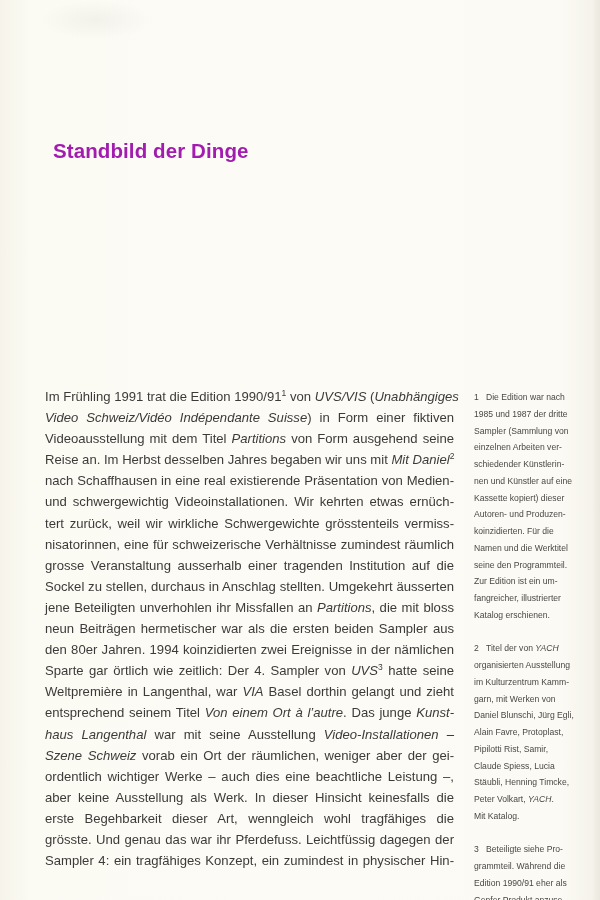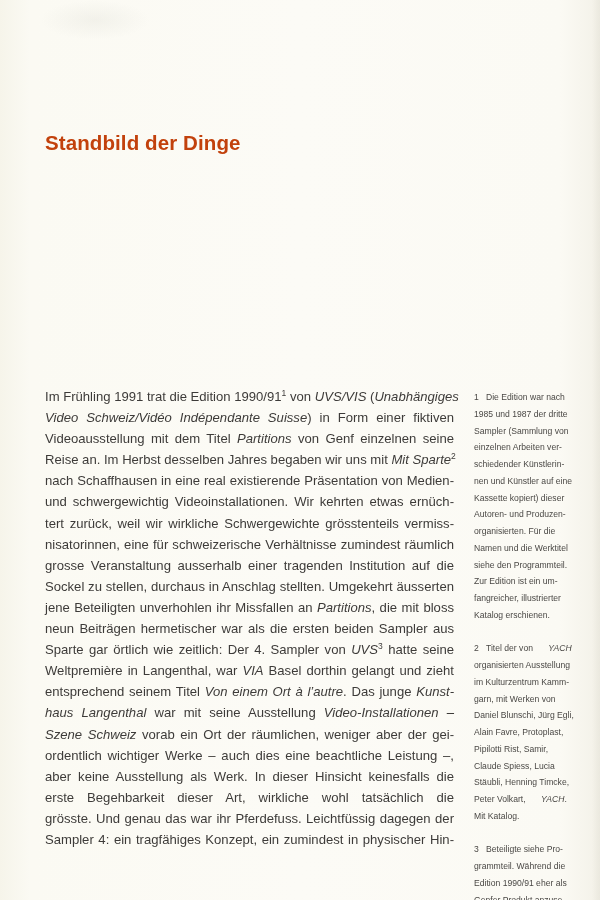--- a/index.html
+++ b/index.html
@@ -26,23 +26,23 @@
       left: 40px; top: 0px;
       width: 110px; height: 40px;
       background: radial-gradient(ellipse at center, rgba(200,200,190,0.18), rgba(255,255,255,0) 70%);
     }
     .title {
       position: absolute;
       left: 45px;
       top: 131px;
       font-size: 20.5px;
       font-weight: bold;
-      color: #c2410c;
+      color: #a21caf;
       letter-spacing: 0.1px;
-      margin: 0;
+      margin: 8px;
     }
     .body-text {
       position: absolute;
       left: 45px;
       top: 386px;
       width: 409px;
       font-size: 13.1px;
       line-height: 21.1px;
       text-align: justify;
       color: #3d3b39;
@@ -74,75 +74,76 @@
       margin-bottom: 16.75px;
     }
     .note .nline {
       display: block;
       white-space: nowrap;
     }
     .note .num {
       display: inline-block;
       width: 12px;
     }
-    .note em { font-style: italic; margin-left: 13px; }
+    .note em { font-style: italic; }
     .right-edge {
       position: absolute;
       right: 0; top: 0;
       width: 8px; height: 900px;
       background: linear-gradient(90deg, rgba(255,255,255,0), rgba(225,222,210,0.45));
     }
   </style>
 </head>
 <body>
 
 <div class="page-shade"></div>
 <div class="ghost-top"></div>
 <div class="right-edge"></div>
 
 <h1 class="title">Standbild der Dinge</h1>
 
 <div class="body-text" id="body-text">
     <span class="line"><span>Im Frühling 1991 trat die Edition 1990/91</span><sup>1</sup><span> von </span><em>UVS/VIS</em><span> (</span><em>Unabhängiges</em></span>
     <span class="line"><em>Video Schweiz/Vidéo Indépendante Suisse</em><span>) in Form einer fiktiven</span></span>
-    <span class="line"><span>Videoausstellung mit dem Titel </span><em>Partitions</em><span> von Genf einzelnen seine</span></span>
-    <span class="line"><span>Reise an. Im Herbst desselben Jahres begaben wir uns mit </span><em>Mit Sparte</em><sup>2</sup></span>
+    <span class="line"><span>Videoausstellung mit dem Titel </span><em>Partitions</em><span> von Form ausgehend seine</span></span>
+    <span class="line"><span>Reise an. Im Herbst desselben Jahres begaben wir uns mit </span><em>Mit Daniel</em><sup>2</sup></span>
     <span class="line"><span>nach Schaffhausen in eine real existierende Präsentation von Medien-</span></span>
     <span class="line"><span>und schwergewichtig Videoinstallationen. Wir kehrten etwas ernüch-</span></span>
     <span class="line"><span>tert zurück, weil wir wirkliche Schwergewichte grösstenteils vermiss-</span></span>
     <span class="line"><span>nisatorinnen, eine für schweizerische Verhältnisse zumindest räumlich</span></span>
     <span class="line"><span>grosse Veranstaltung ausserhalb einer tragenden Institution auf die</span></span>
     <span class="line"><span>Sockel zu stellen, durchaus in Anschlag stellten. Umgekehrt äusserten</span></span>
     <span class="line"><span>jene Beteiligten unverhohlen ihr Missfallen an </span><em>Partitions</em><span>, die mit bloss</span></span>
     <span class="line"><span>neun Beiträgen hermetischer war als die ersten beiden Sampler aus</span></span>
+    <span class="line"><span>den 80er Jahren. 1994 koinzidierten zwei Ereignisse in der nämlichen</span></span>
     <span class="line"><span>Sparte gar örtlich wie zeitlich: Der 4. Sampler von </span><em>UVS</em><sup>3</sup><span> hatte seine</span></span>
     <span class="line"><span>Weltpremière in Langenthal, war </span><em>VIA</em><span> Basel dorthin gelangt und zieht</span></span>
     <span class="line"><span>entsprechend seinem Titel </span><em>Von einem Ort à l’autre</em><span>. Das junge </span><em>Kunst-</em></span>
     <span class="line"><em>haus Langenthal</em><span> war mit seine Ausstellung </span><em>Video-Installationen –</em></span>
     <span class="line"><em>Szene Schweiz</em><span> vorab ein Ort der räumlichen, weniger aber der gei-</span></span>
     <span class="line"><span>ordentlich wichtiger Werke – auch dies eine beachtliche Leistung –,</span></span>
     <span class="line"><span>aber keine Ausstellung als Werk. In dieser Hinsicht keinesfalls die</span></span>
-    <span class="line"><span>erste Begehbarkeit dieser Art, wirkliche wohl tatsächlich die</span></span>
+    <span class="line"><span>erste Begehbarkeit dieser Art, wenngleich wohl tragfähiges die</span></span>
     <span class="line"><span>grösste. Und genau das war ihr Pferdefuss. Leichtfüssig dagegen der</span></span>
     <span class="line"><span>Sampler 4: ein tragfähiges Konzept, ein zumindest in physischer Hin-</span></span>
   </div>
 
 <div class="notes" id="notes">
     <div class="note">
       <span class="nline"><span class="num">1</span><span>Die Edition war nach</span></span>
       <span class="nline"><span>1985 und 1987 der dritte</span></span>
       <span class="nline"><span>Sampler (Sammlung von</span></span>
       <span class="nline"><span>einzelnen Arbeiten ver-</span></span>
       <span class="nline"><span>schiedender Künstlerin-</span></span>
       <span class="nline"><span>nen und Künstler auf eine</span></span>
       <span class="nline"><span>Kassette kopiert) dieser</span></span>
       <span class="nline"><span>Autoren- und Produzen-</span></span>
-      <span class="nline"><span>organisierten. Für die</span></span>
+      <span class="nline"><span>koinzidierten. Für die</span></span>
       <span class="nline"><span>Namen und die Werktitel</span></span>
-      <span class="nline"><span>siehe den Programmteil.</span></span>
+      <span class="nline"><span>seine den Programmteil.</span></span>
       <span class="nline"><span>Zur Edition ist ein um-</span></span>
       <span class="nline"><span>fangreicher, illustrierter</span></span>
       <span class="nline"><span>Katalog erschienen.</span></span>
     </div>
     <div class="note">
       <span class="nline"><span class="num">2</span><span>Titel der von </span><em>YACH</em></span>
       <span class="nline"><span>organisierten Ausstellung</span></span>
       <span class="nline"><span>im Kulturzentrum Kamm-</span></span>
       <span class="nline"><span>garn, mit Werken von</span></span>
       <span class="nline"><span>Daniel Blunschi, Jürg Egli,</span></span>

